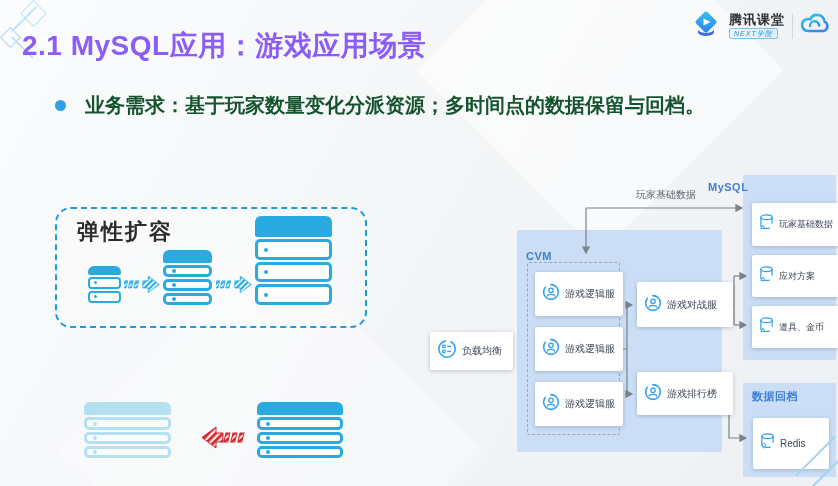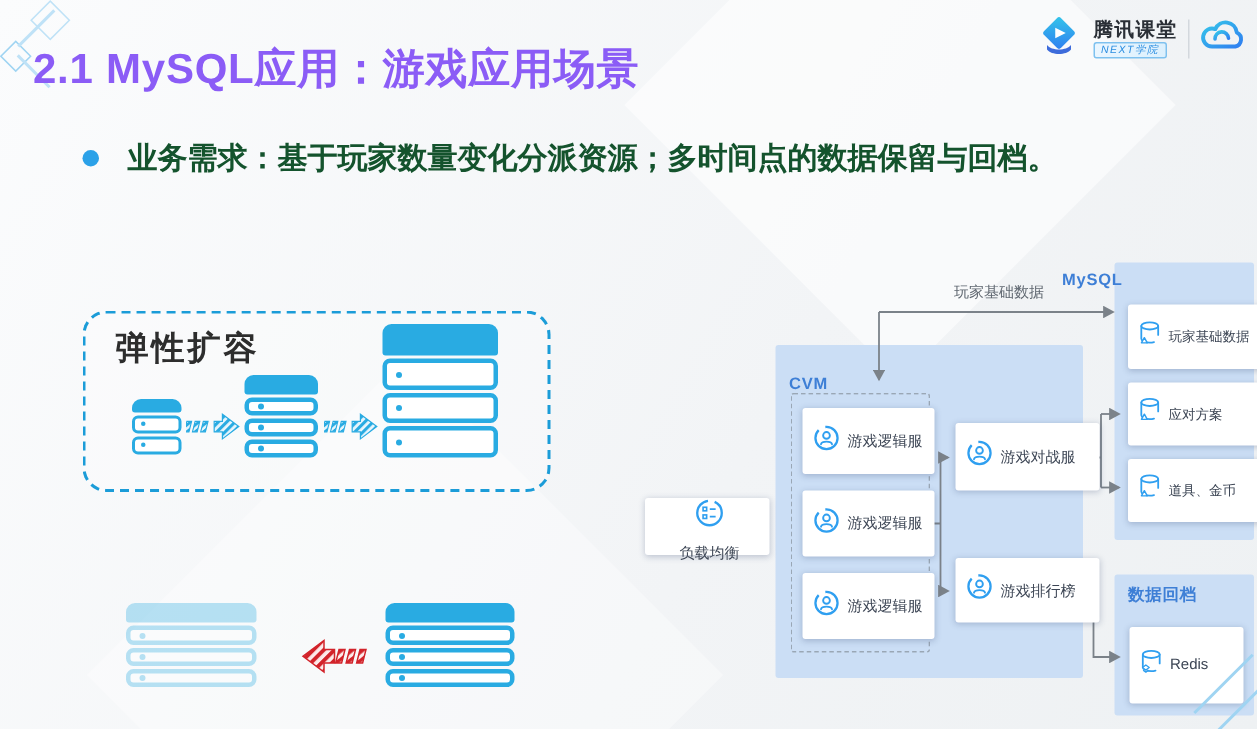--- a/index.html
+++ b/index.html
@@ -218,21 +218,21 @@
       <path d="M627,305 H632" marker-end="url(#arr)"></path>
       <path d="M627,394 H632" marker-end="url(#arr)"></path>
       <path d="M722,305 H734 M734,276 V325"></path>
       <path d="M734,276 H746" marker-end="url(#arr)"></path>
       <path d="M734,325 H746" marker-end="url(#arr)"></path>
       <path d="M722,393 H729 V438 H746" marker-end="url(#arr)"></path>
     </g>
   </svg>
   <div class="flow-label" style="left:666px;top:188px;">玩家基础数据</div>
 
-  <div class="node" style="left:430px;top:332px;width:72px;height:38px;flex-direction:column;">
+  <div class="node" style="left:430px;top:332px;width:72px;height:38px;">
     <span>
       <svg width="20" height="20" viewBox="0 0 22 22">
         <circle cx="11" cy="11" r="9" fill="none" stroke="#2f9ff0" stroke-width="1.7" stroke-dasharray="48 5" stroke-dashoffset="7"></circle>
         <rect x="6.3" y="6.8" width="2.6" height="2.6" fill="none" stroke="#2f9ff0" stroke-width="1.2"></rect>
         <rect x="6.3" y="12.4" width="2.6" height="2.6" fill="none" stroke="#2f9ff0" stroke-width="1.2"></rect>
         <path d="M11.2 8.1 h4.3 M11.2 13.7 h4.3" stroke="#2f9ff0" stroke-width="1.3"></path>
       </svg>
     </span>
     <span class="nlabel">负载均衡</span>
   </div>

